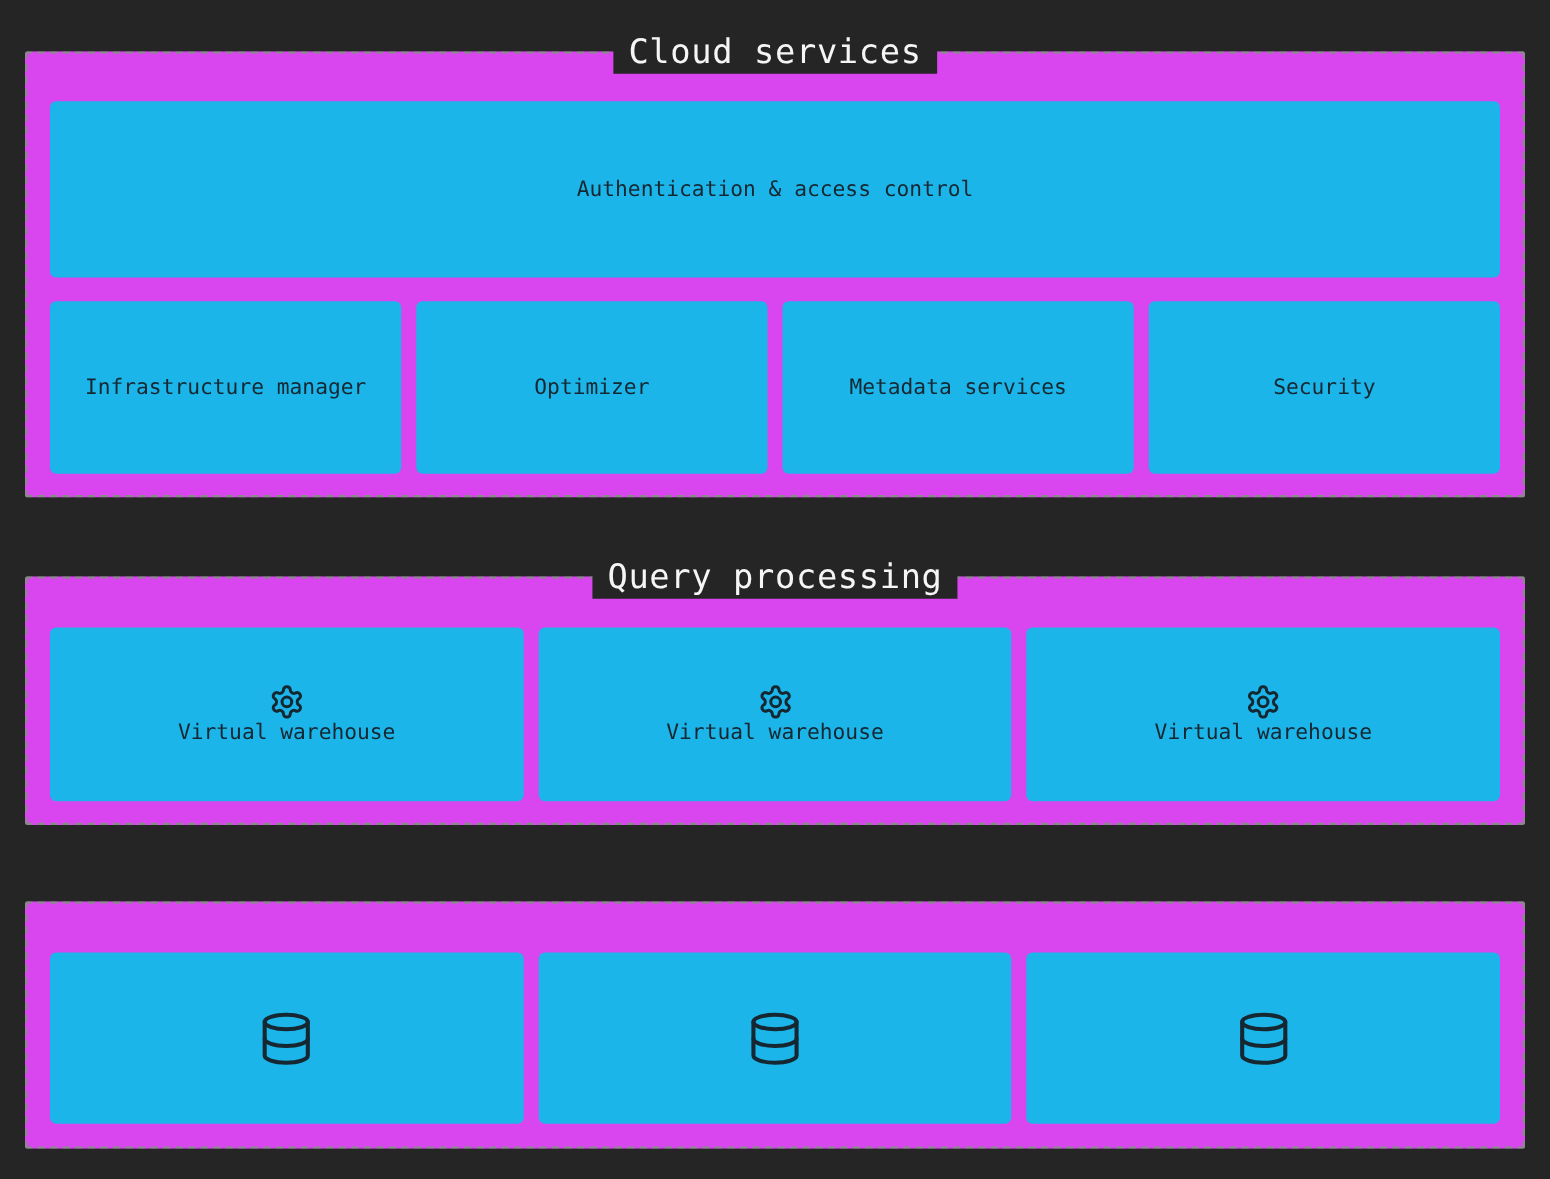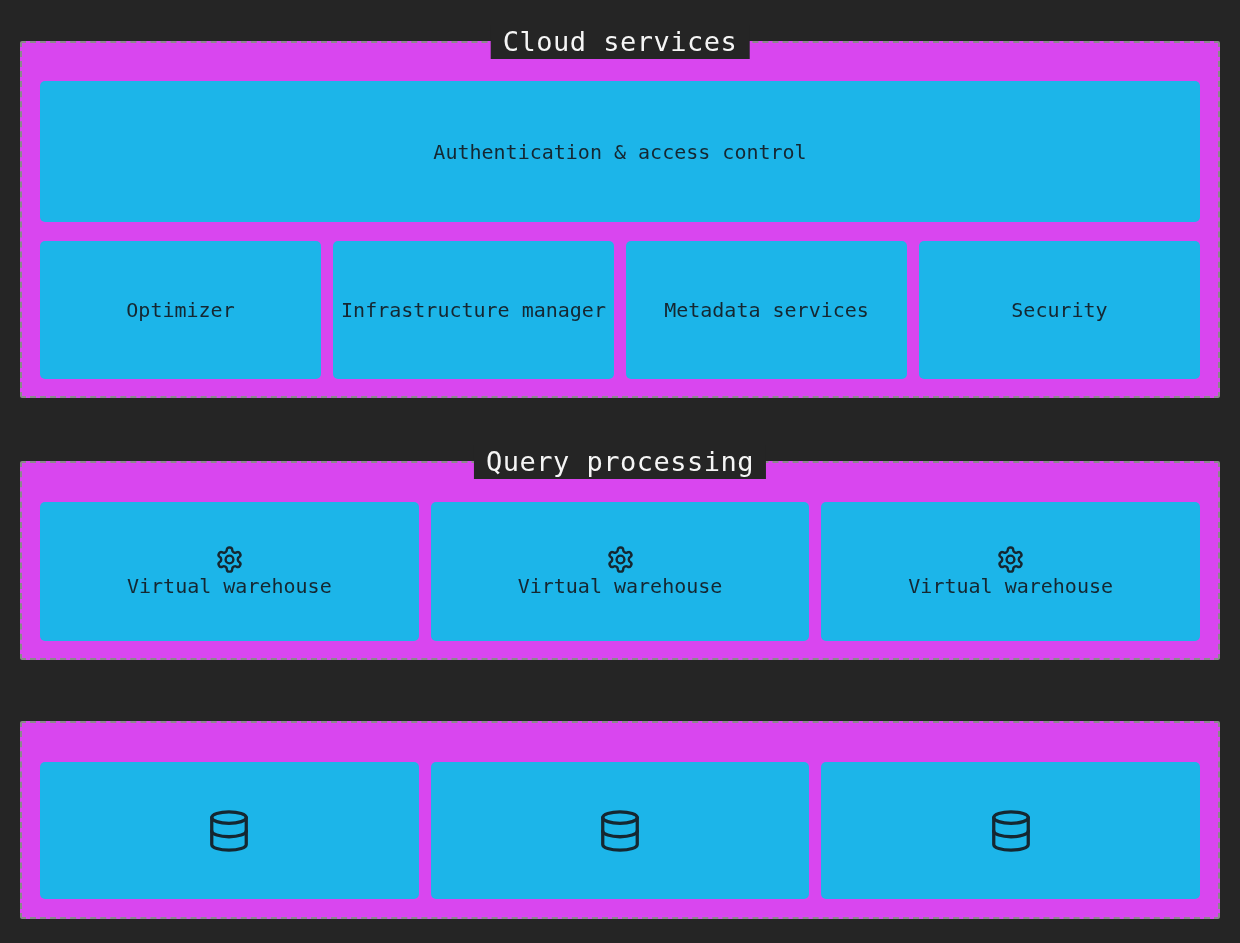--- a/index.html
+++ b/index.html
@@ -31,21 +31,21 @@
     letter-spacing: 0.5px;
   }
   #cloud-section   { margin-top: 41px; height: 357px; padding: 38px 18px 0; }
   #query-section   { margin-top: 63px; height: 199px; padding: 39px 18px 0; }
   #storage-section { margin-top: 61px; height: 198px; padding: 39px 18px 0; }
 
   .node {
     background: #1cb5e9;
     border-radius: 5px;
     color: #152731;
-    font-size: 20px;
+    font-size: 17px;
     display: flex;
     align-items: center;
     justify-content: center;
     text-align: center;
   }
   .wide-node { height: 141px; margin-bottom: 19px; }
   .node-row  { display: flex; gap: 12px; }
   .node-row .node { flex: 1; }
   #cloud-section  .node-row .node { height: 138px; }
   #query-section  .node-row .node { height: 139px; flex-direction: column; gap: 0; }
@@ -57,24 +57,24 @@
 
 <div class="section" id="cloud-section">
   <div class="section-title">Cloud services</div>
 
   <div class="node wide-node">
     <span>Authentication &amp; access control</span>
   </div>
 
   <div class="node-row">
     <div class="node">
-      <span>Optimizer</span>
+      <span>Infrastructure manager</span>
     </div>
     <div class="node">
-      <span>Infrastructure manager</span>
+      <span>Optimizer</span>
     </div>
     <div class="node">
       <span>Metadata services</span>
     </div>
     <div class="node">
       <span>Security</span>
     </div>
   </div>
 </div>
 

